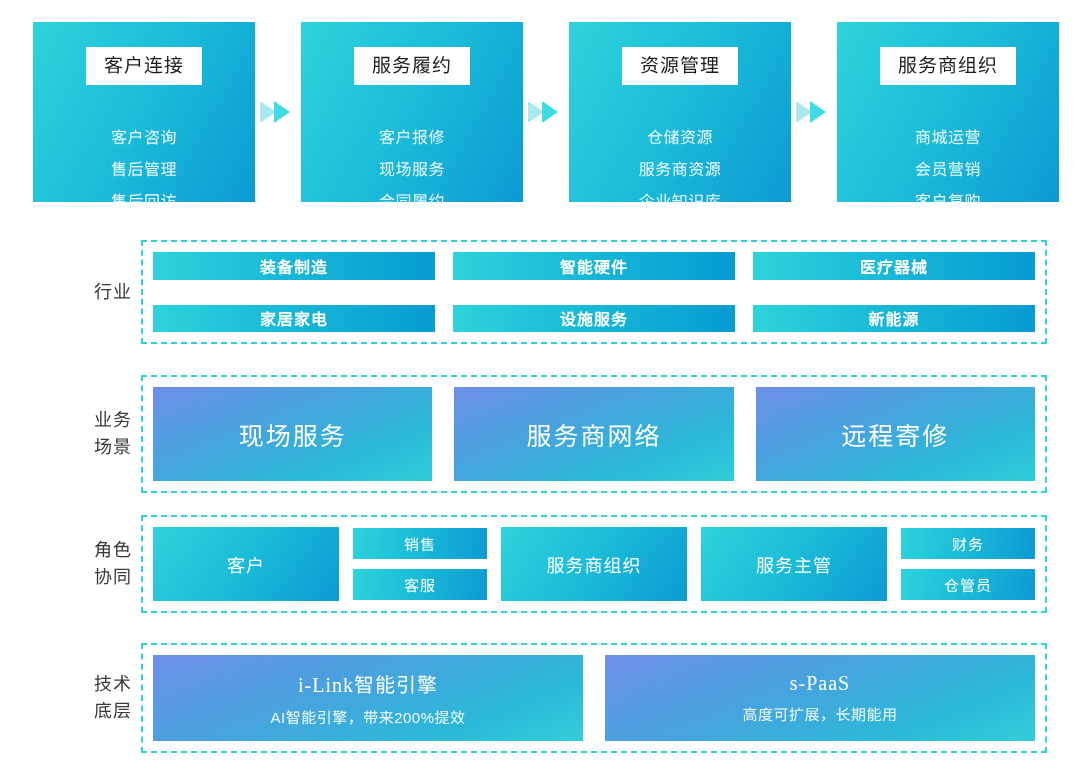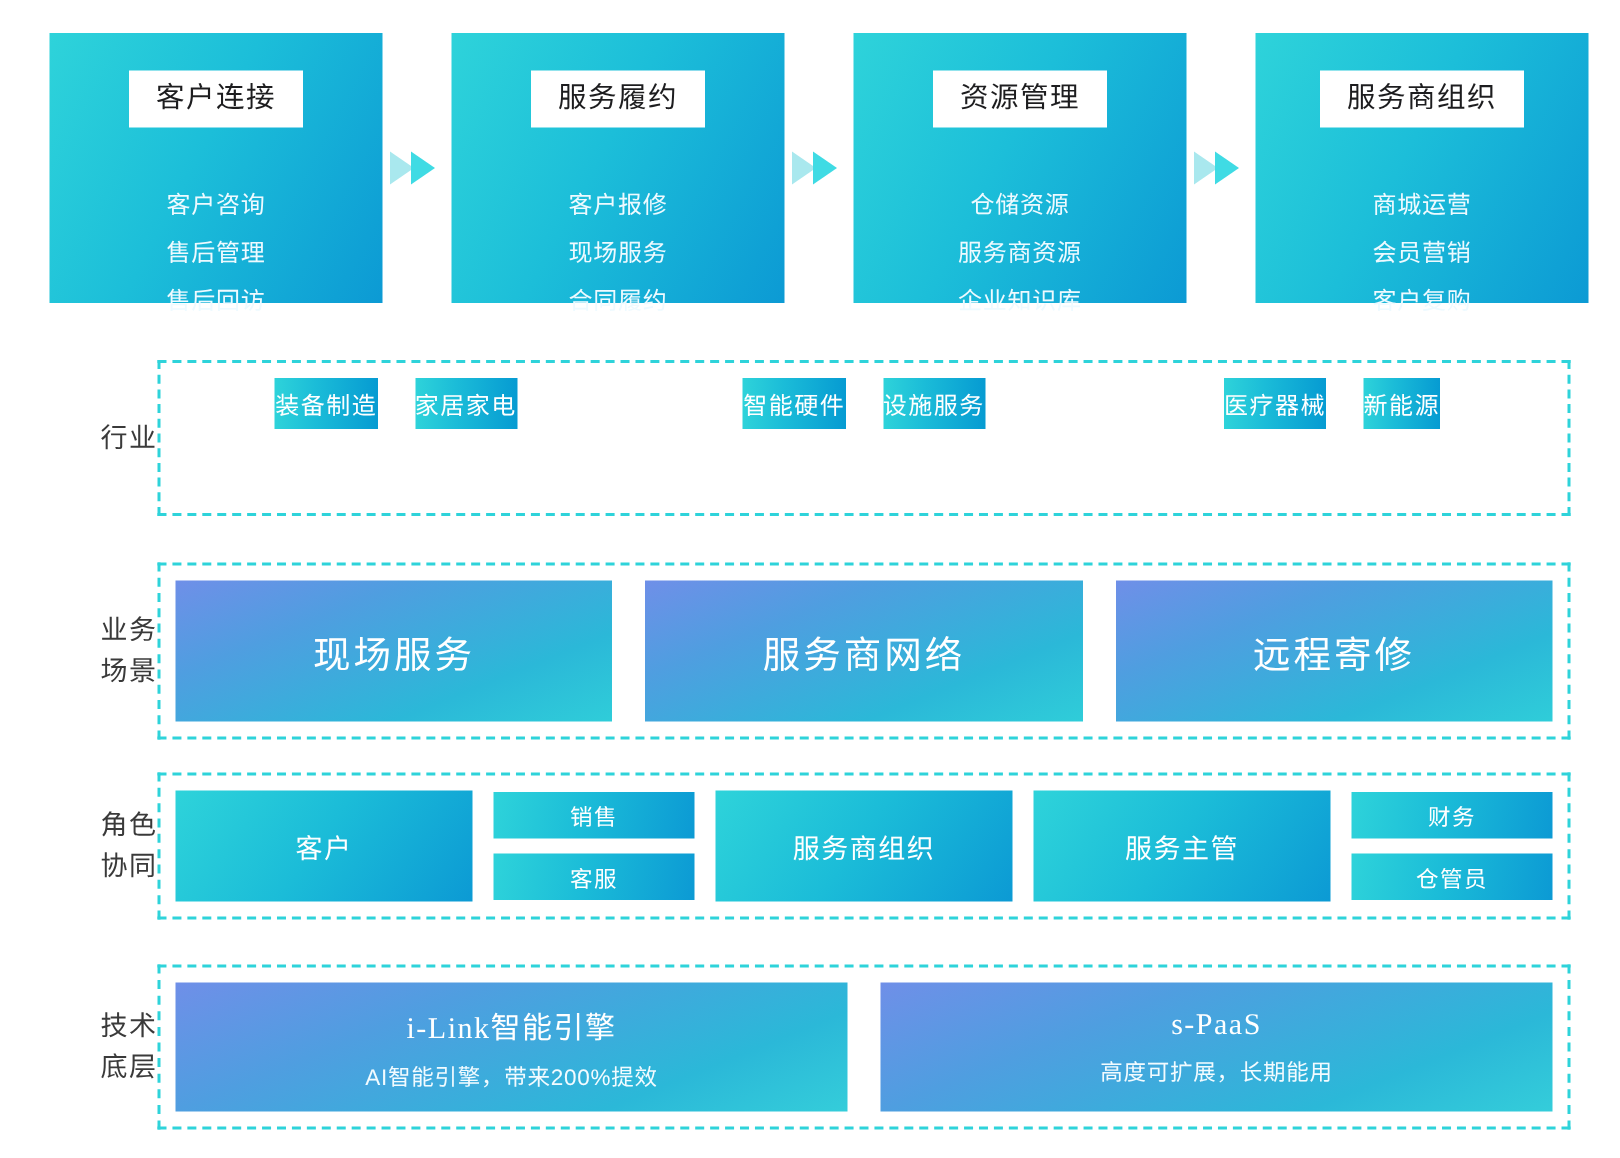--- a/index.html
+++ b/index.html
@@ -84,46 +84,48 @@
   }
   .sec-label {
     width: 105px;
     flex: 0 0 105px;
     padding-left: 49px;
     box-sizing: border-box;
     font-size: 18px;
     line-height: 27px;
     color: #3a3a3a;
     letter-spacing: 1px;
-    text-align: right;
+    text-align: center;
     white-space: pre-line;
+    margin-left: 36px;
   }
   .sec-box {
     flex: 1 1 auto;
     margin-right: 33px;
     border: 2px dashed #2ed3da;
     box-sizing: border-box;
     padding: 10px;
     display: flex;
     align-items: center;
   }
 
   
   #section-industry { top: 237px; height: 110px; }
   #section-industry .sec-box {
     height: 104px;
     gap: 18px;
   }
   .ind-group {
     flex: 1 1 0;
     display: flex;
-    flex-direction: row;
+    flex-direction: column;
     gap: 25px;
     height: 100%;
     justify-content: center;
+    font-weight: bold;
   }
   .ind-bar {
     height: 34px;
     background: linear-gradient(90deg, #2ed3da 0%, #1bbcd8 40%, #069bd2 100%);
     color: #ffffff;
     font-size: 16px;
     letter-spacing: 1px;
     display: flex;
     align-items: center;
     justify-content: center;

